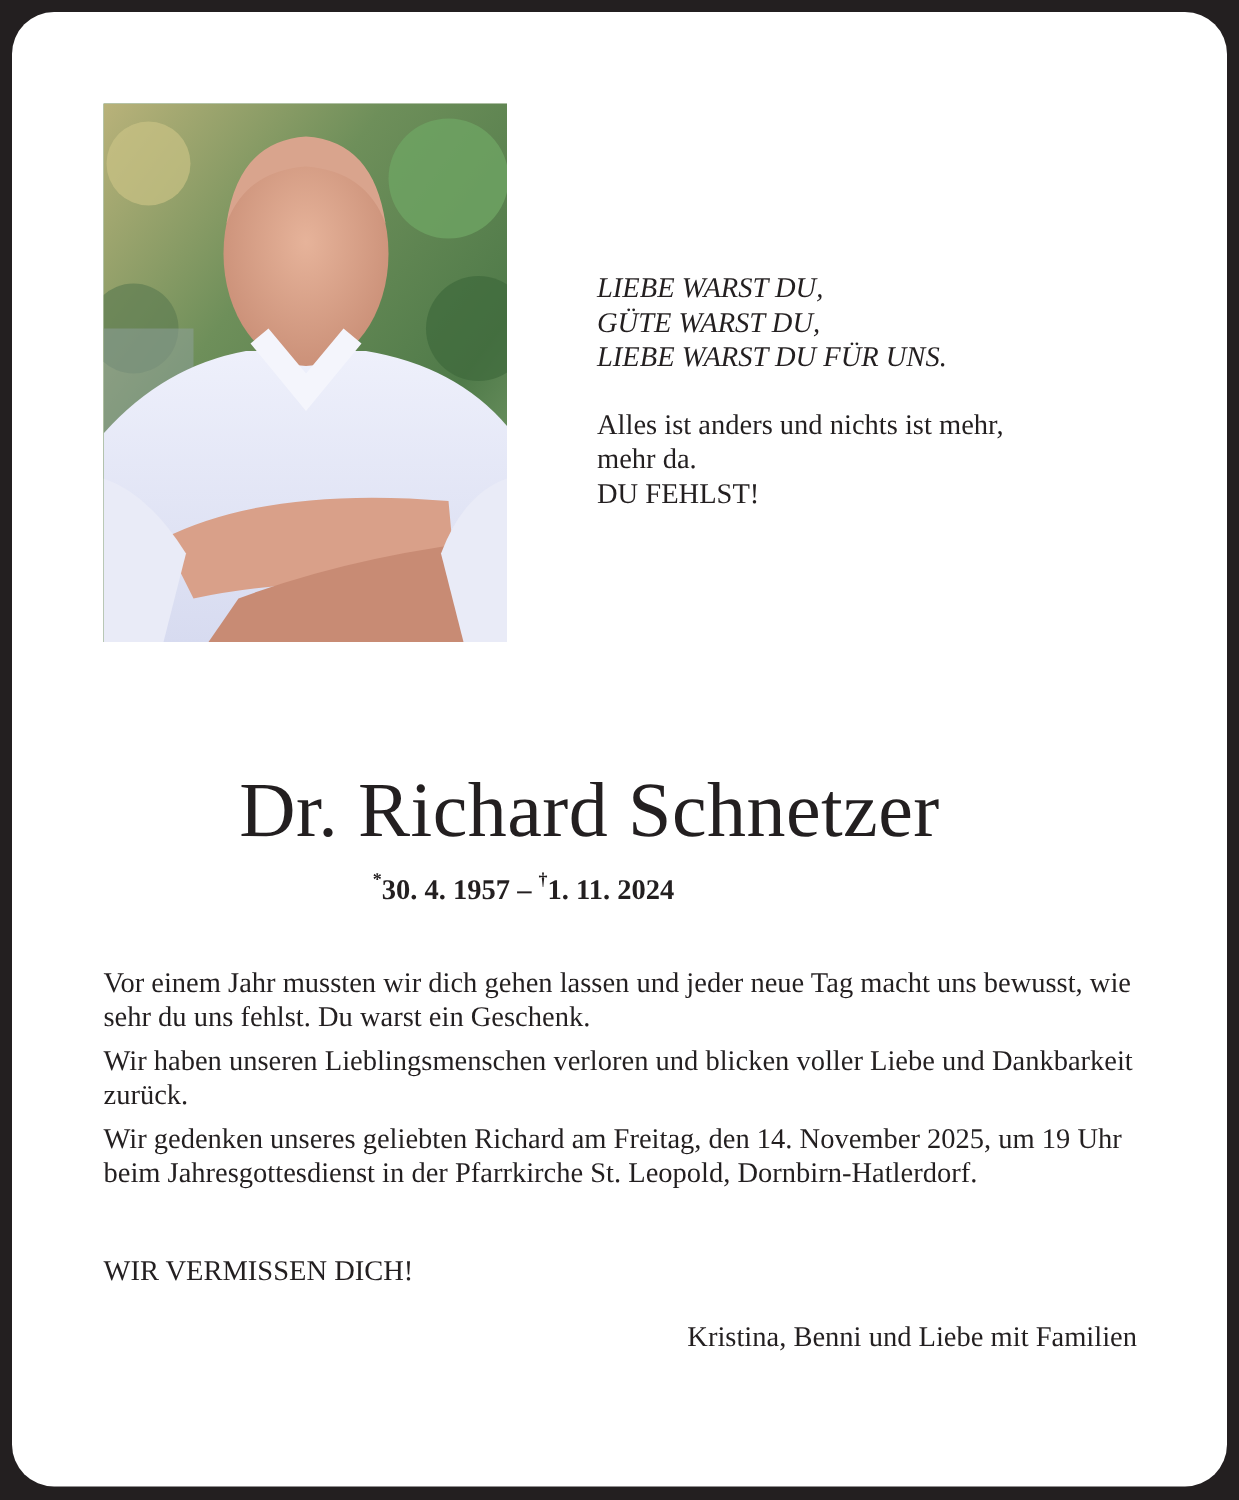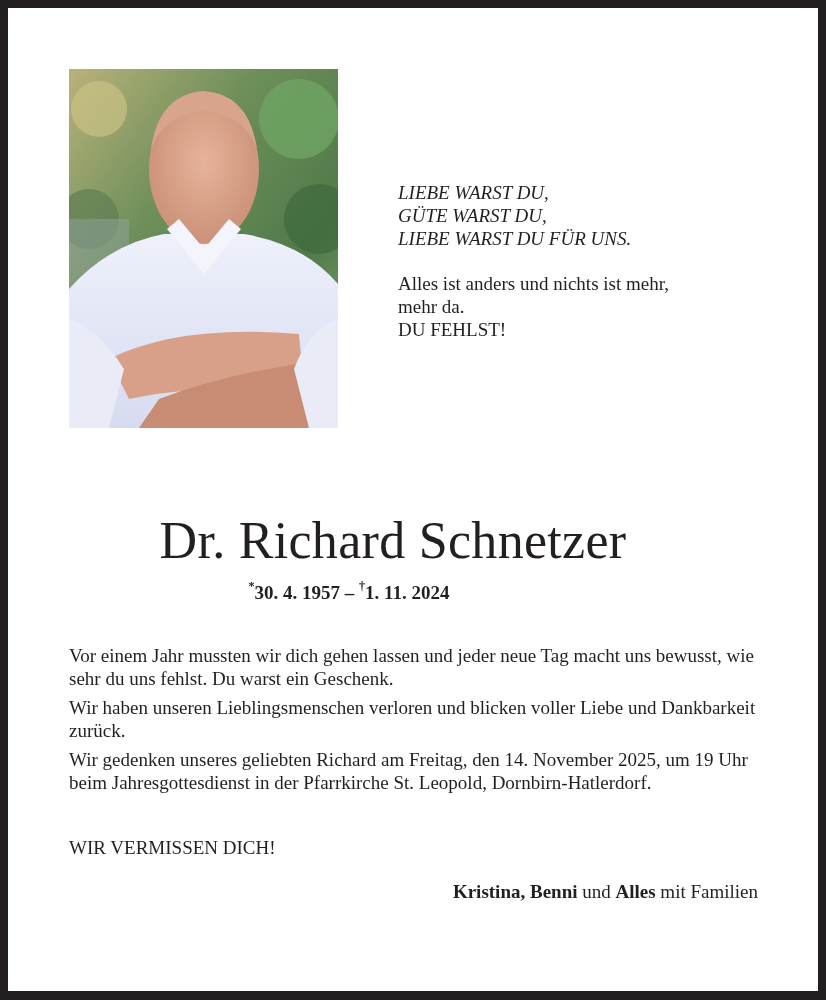--- a/index.html
+++ b/index.html
@@ -4,20 +4,21 @@
   <style>
     * { margin: 0; padding: 0; box-sizing: border-box; }
     html, body { width: 826px; height: 1000px; background: #231f20; overflow: hidden; }
     .card {
       position: absolute;
       left: 8px; top: 8px;
       width: 810px; height: 983px;
       background: #ffffff;
       color: #231f20;
       font-family: "Liberation Serif", "DejaVu Serif", serif;
+      border-radius: 28px;
     }
     .photo {
       position: absolute;
       left: 61px; top: 61px;
       width: 269px; height: 359px;
       overflow: hidden;
       background: #6f8d5c;
     }
     .photo svg { display: block; width: 100%; height: 100%; }
     .poem {
@@ -63,21 +64,21 @@
       line-height: 23px;
     }
     .signature {
       position: absolute;
       right: 60px; top: 872px;
       font-size: 19px;
       line-height: 23px;
       text-align: right;
       white-space: nowrap;
     }
-    .signature b { font-weight: bold; }
+    .signature b { font-weight: normal; }
   </style>
 </head>
 <body>
 
 <div class="card">
 
   <div class="photo" title="Portrait of Dr. Richard Schnetzer in white shirt with arms crossed, green foliage background">
     <svg viewBox="0 0 269 359" preserveAspectRatio="none">
       <defs>
         <linearGradient id="bg" x1="0" y1="0" x2="1" y2="1">
@@ -134,16 +135,16 @@
 
   <div class="body">
     <p>Vor einem Jahr mussten wir dich gehen lassen und jeder neue Tag macht uns bewusst, wie sehr du uns fehlst. Du warst ein Geschenk.</p>
     <p>Wir haben unseren Lieblingsmenschen verloren und blicken voller Liebe und Dankbarkeit zurück.</p>
     <p>Wir gedenken unseres geliebten Richard am Freitag, den 14. November 2025, um 19 Uhr beim Jahresgottesdienst in der Pfarrkirche St. Leopold, Dornbirn-Hatlerdorf.</p>
   </div>
 
   <div class="closing">WIR VERMISSEN DICH!</div>
 
   <div class="signature">
-    <b>Kristina,</b> <b>Benni</b><span> und </span><b>Alles</b><span> mit Familien</span>
+    <b>Kristina,</b> <b>Benni</b><span> und </span><b>Liebe</b><span> mit Familien</span>
   </div>
 
 </div>
 
 </body></html>

